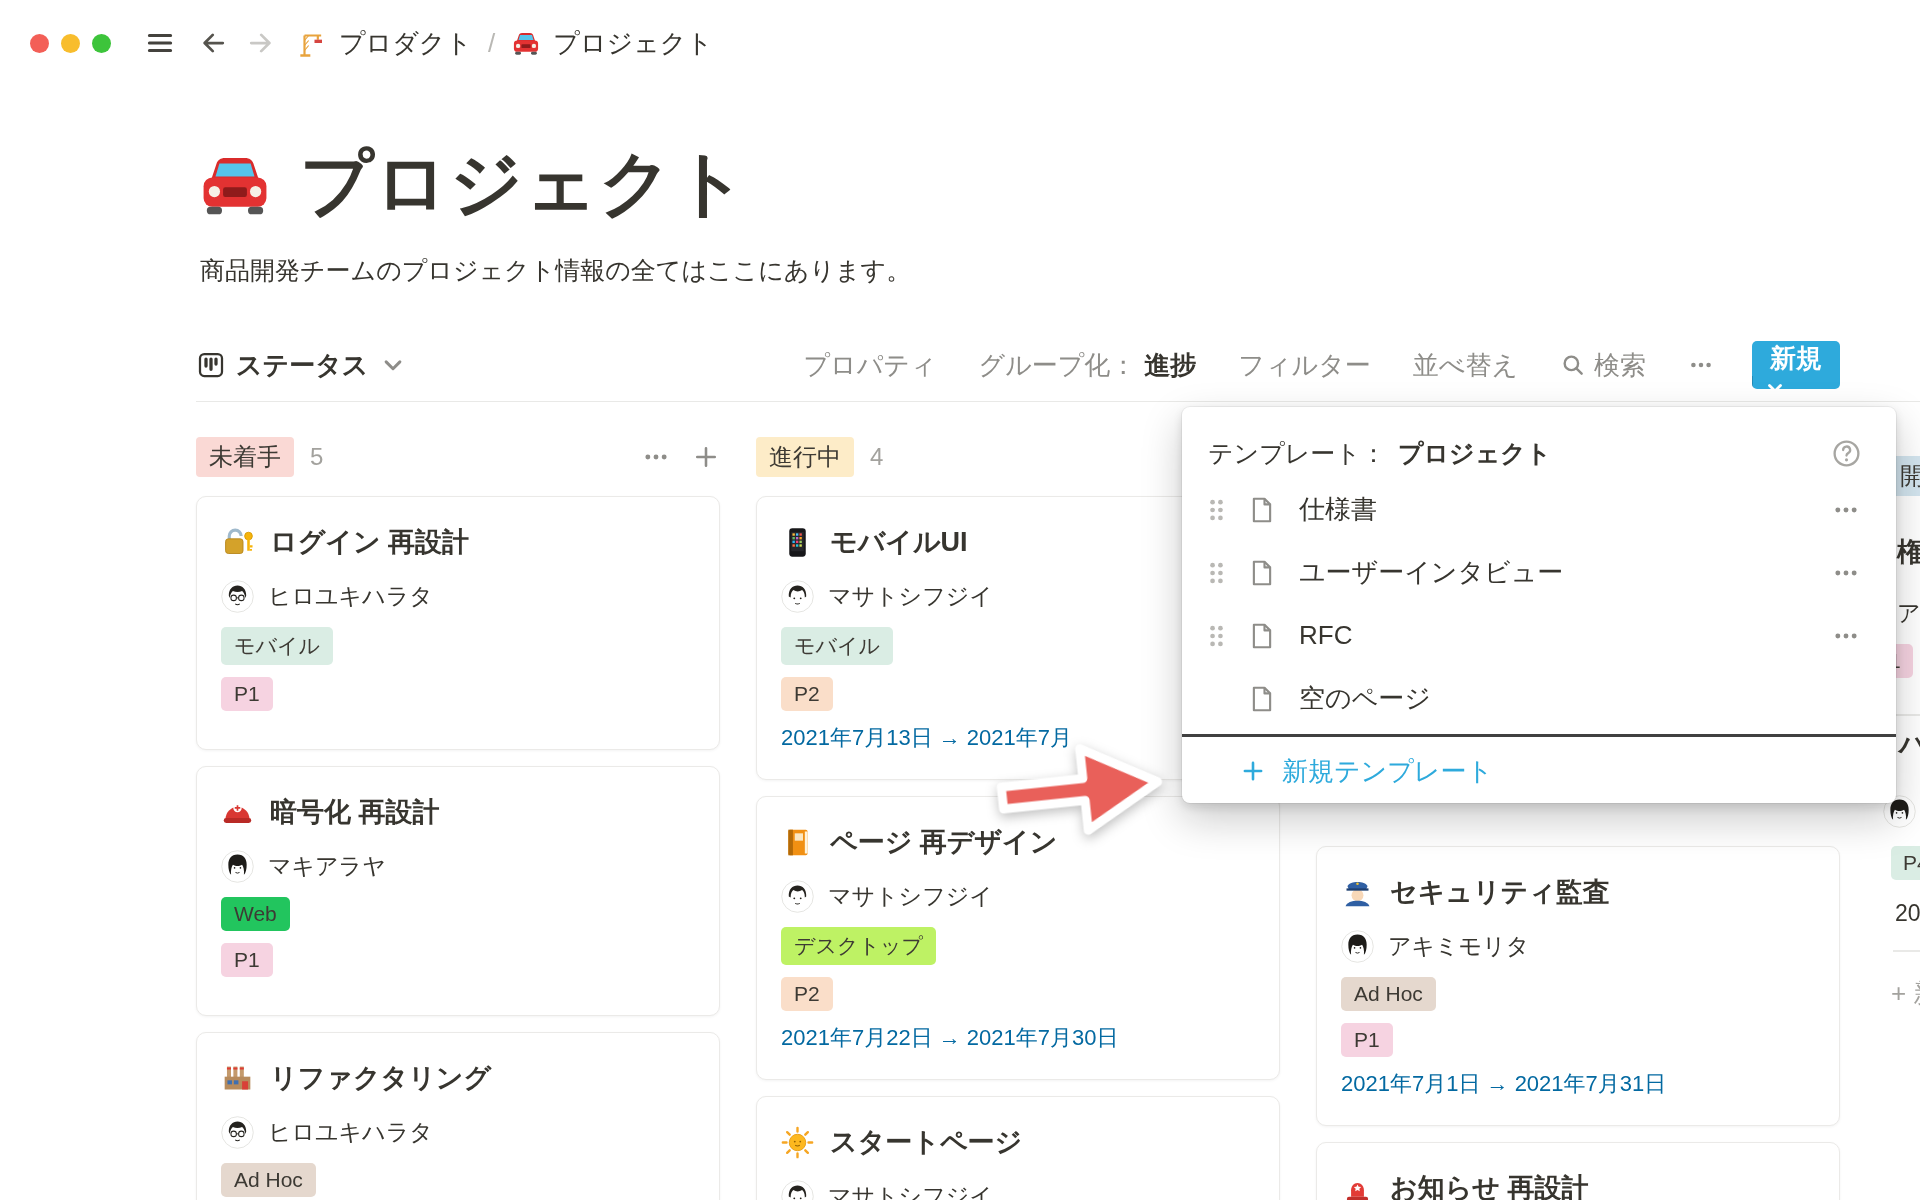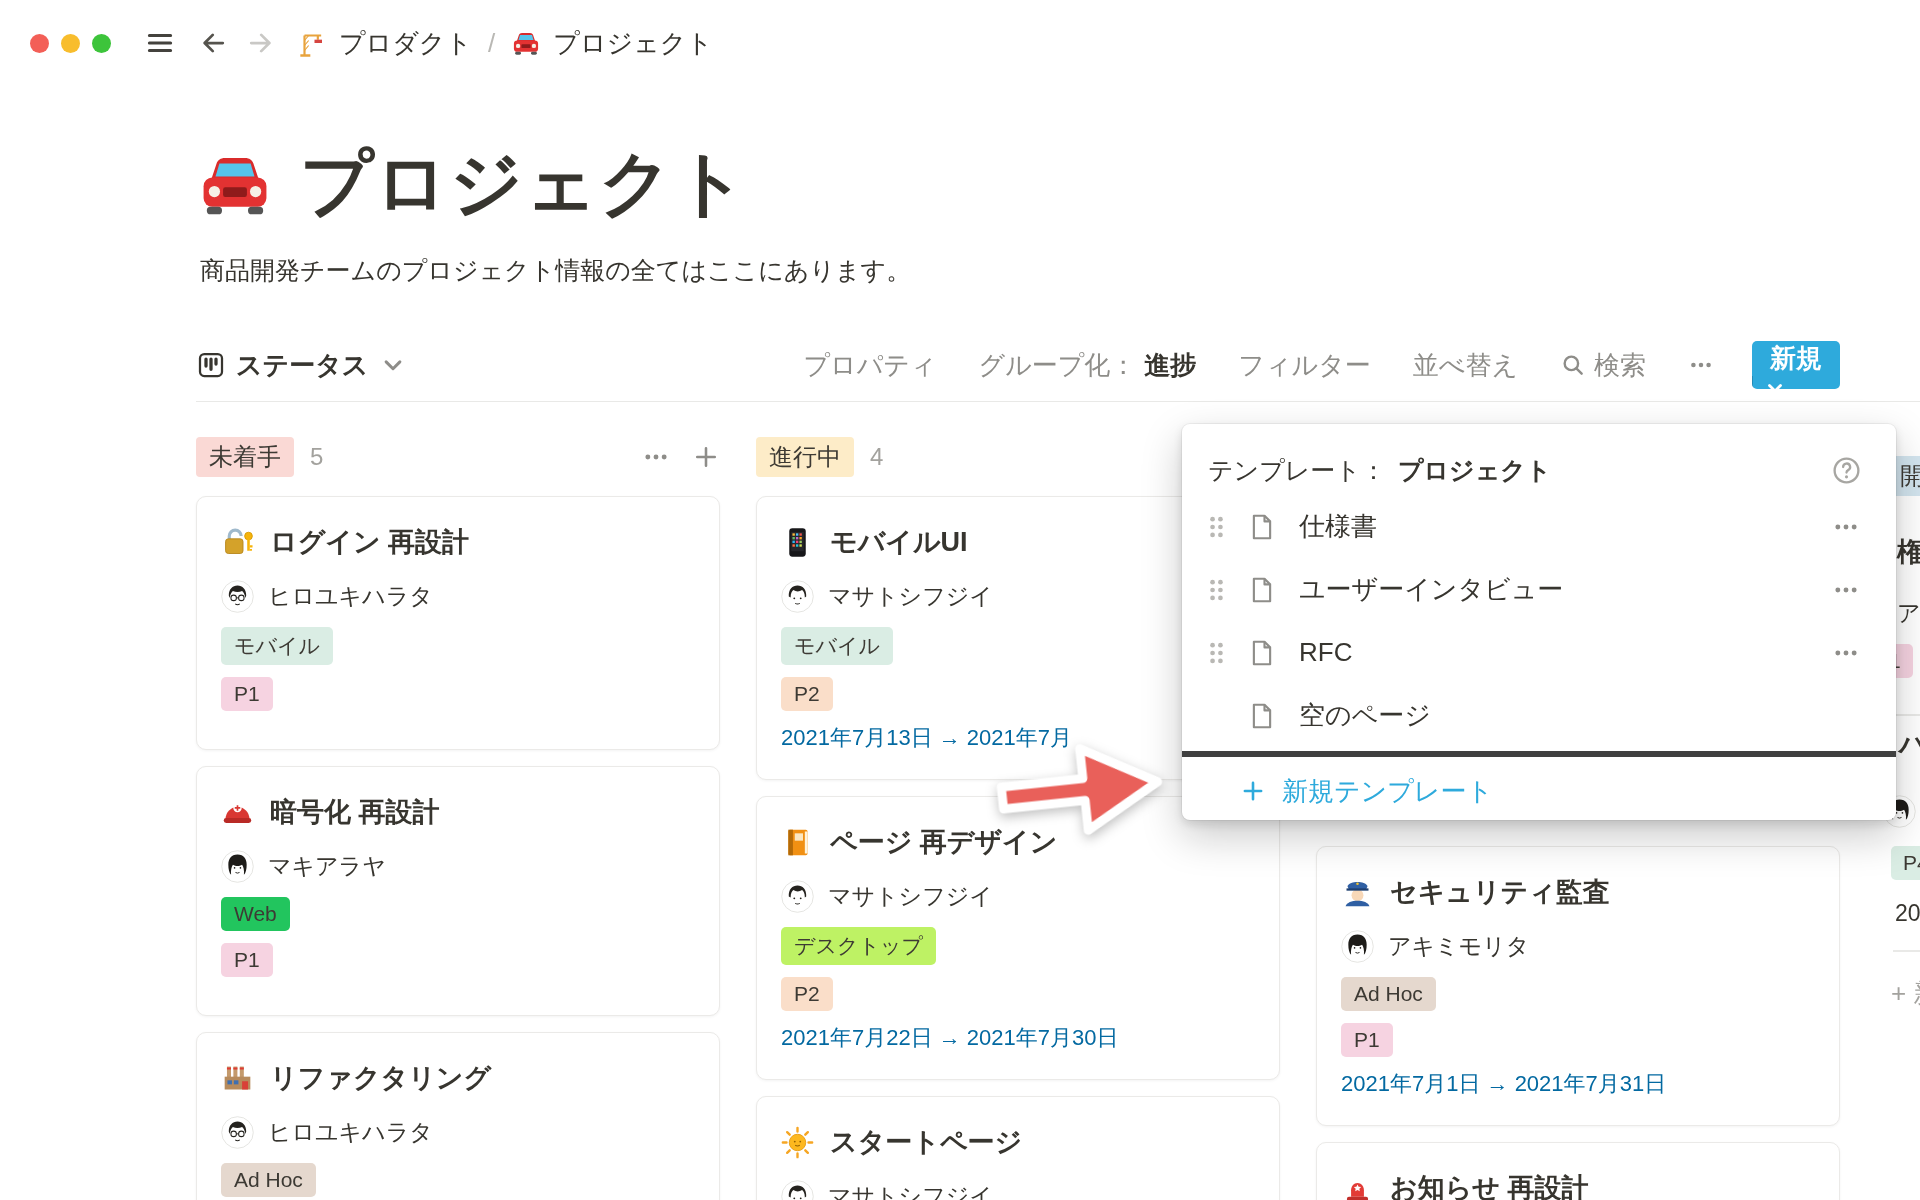--- a/index.html
+++ b/index.html
@@ -57,35 +57,35 @@
     padding:26px 24px;margin-bottom:16px;cursor:pointer}
   .card-title{display:flex;align-items:center;gap:16px;font-size:27px;font-weight:700;margin-bottom:18px;line-height:38px}
   .card-ic{width:33px;height:33px}
   .assignee{display:flex;align-items:center;gap:14px;font-size:23px;margin-bottom:14px;line-height:34px}
   .avatar{width:33px;height:33px}
   .tag-row{margin-bottom:12px}
   .tag{display:inline-block;font-size:21px;padding:5px 13px;border-radius:5px;color:#3D3A34}
   .date{font-size:22px;color:#0369a1;margin-top:0;line-height:30px}
 
   
-  .popup{position:absolute;left:1182px;top:424px;width:714px;height:396px;background:#fff;border-radius:8px;z-index:40;
+  .popup{position:absolute;left:1182px;top:407px;width:714px;height:396px;background:#fff;border-radius:8px;z-index:40;
     box-shadow:0 0 0 1px rgba(15,15,15,.05),0 4px 10px rgba(15,15,15,.12),0 16px 40px rgba(15,15,15,.22)}
   .p-head{display:flex;align-items:center;padding:30px 34px 8px 26px;font-size:25px}
   .p-head-value{font-weight:700;margin-left:12px}
   .p-help{margin-left:auto;width:31px;height:31px;cursor:pointer}
   .p-help svg{width:100%;height:100%}
   .p-item{display:flex;align-items:center;height:63px;padding:0 36px 0 24px;font-size:26px;cursor:pointer}
   .drag{width:21px;height:32px;margin-right:20px;flex:0 0 auto}
   .drag svg{width:100%;height:100%}
   .drag.ghost{visibility:hidden}
   .p-ic{width:30px;height:30px;margin-right:22px}
   .p-label{color:#37352F}
   .p-more{margin-left:auto;width:28px;height:28px}
   .p-more svg{width:100%;height:100%}
-  .p-foot{display:flex;align-items:center;gap:16px;height:68px;border-top:6px solid #404040;margin-top:4px;
+  .p-foot{display:flex;align-items:center;gap:16px;height:68px;border-top:3px solid #404040;margin-top:4px;
     padding-left:58px;font-size:26px;cursor:pointer}
   .p-foot .icon{width:26px;height:26px}
 
   
   .edge{position:absolute;left:1893px;top:0;width:27px;z-index:5}
   .edge > span{position:absolute;white-space:nowrap}
   .e-badge{font-size:21px;padding:5px 12px;border-radius:5px;color:#3D3A34}
   .e-badge.big{font-size:24px;padding:4px 13px;border-radius:4px}
   .e-title{font-size:27px;font-weight:700}
   .e-text{font-size:23px}

